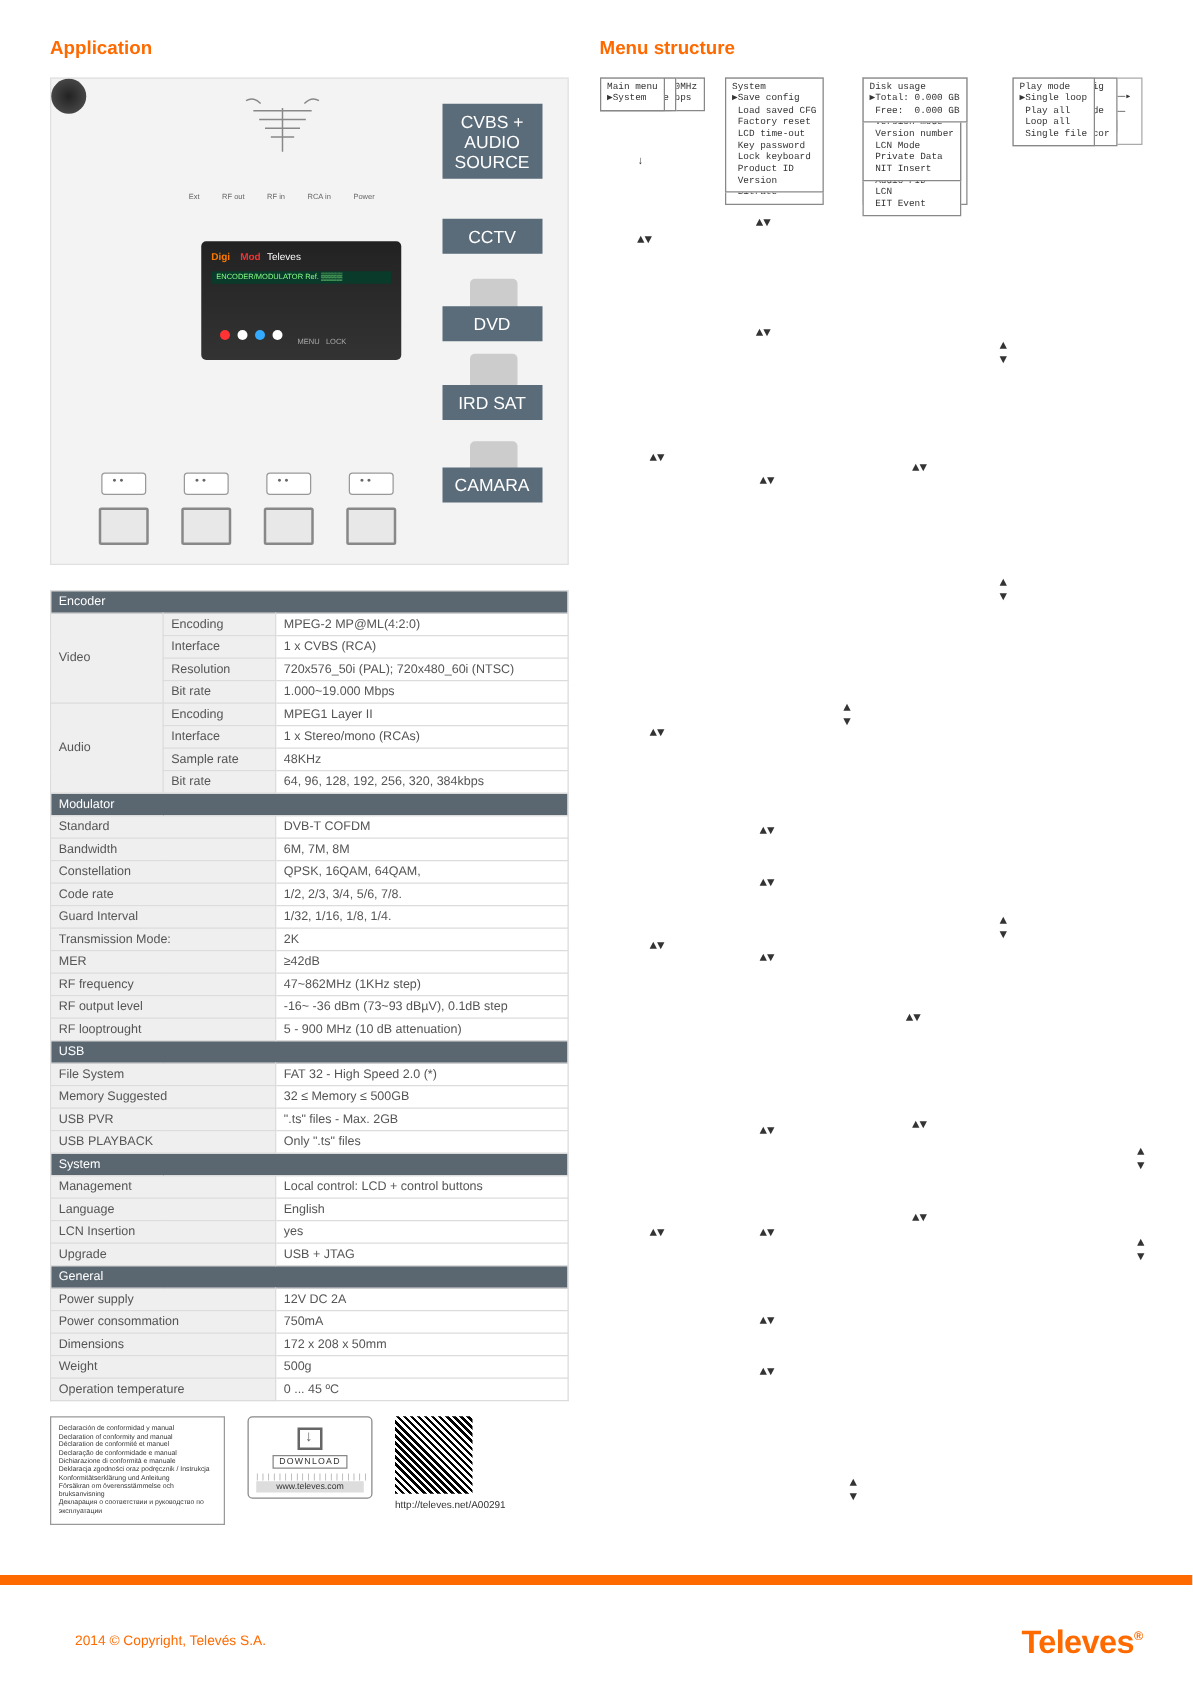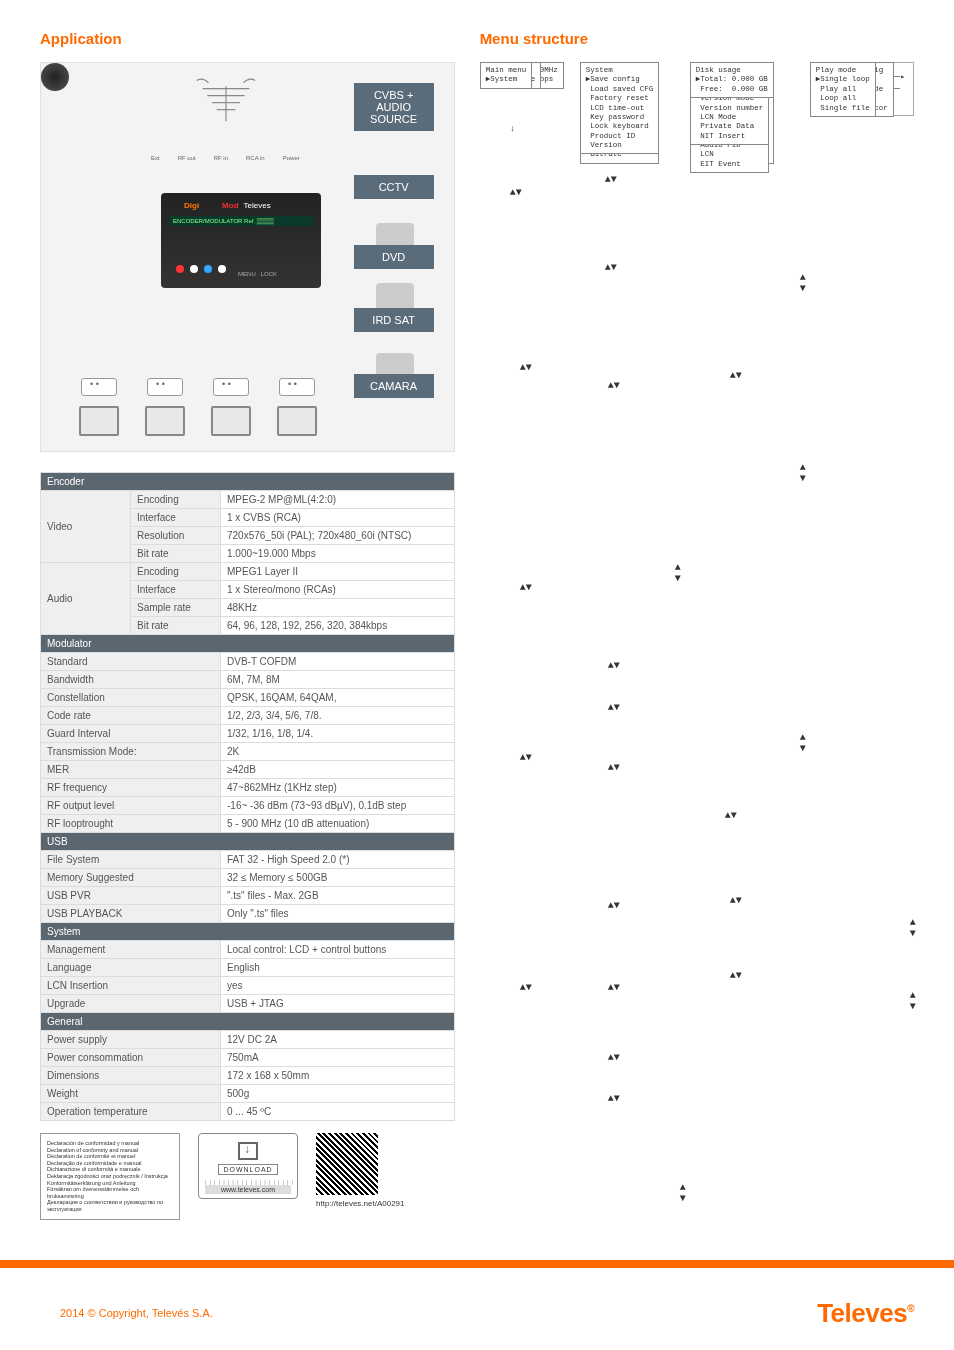--- a/index.html
+++ b/index.html
@@ -3,33 +3,33 @@
 <meta charset="utf-8">
 <style>
   * { box-sizing: border-box; margin: 0; padding: 0; }
   body { font-family: Arial, Helvetica, sans-serif; font-size: 11px; color: #333; background: #fff; width: 954px; }
   .page { padding: 30px 40px 0 40px; display: flex; gap: 25px; }
   .left { width: 420px; }
   .right { width: 440px; }
   h2.orange { color: #ff6a00; font-size: 15px; font-weight: 700; margin-bottom: 15px; }
 
   .app-fig { background: #f3f3f3; border: 1px solid #e0e0e0; height: 390px; position: relative; margin-bottom: 20px; }
-  .app-fig .src-label { position: absolute; right: 20px; background: #5a6b7a; color: #fff; font-size: 11px; padding: 6px 10px; text-align: center; width: 80px; }
+  .app-fig .src-label { position: absolute; right: 20px; background: #5a6b7a; color: #fff; font-size: 14px; padding: 6px 10px; text-align: center; width: 80px; }
   .app-fig .icon-box { position: absolute; right: 40px; width: 38px; height: 28px; background: #ccc; border-radius: 4px; }
   .app-fig .cvbs { top: 20px; }
   .app-fig .cctv { right: 45px; top: 70px; width: 28px; height: 28px; background: radial-gradient(circle,#222,#555); border-radius: 50%; }
   .app-fig .cctvlbl { top: 112px; }
   .app-fig .dvd { top: 160px; }
   .app-fig .dvdlbl { top: 182px; }
   .app-fig .ird { top: 220px; }
   .app-fig .irdlbl { top: 245px; }
   .app-fig .cam { top: 290px; }
   .app-fig .camlbl { top: 311px; margin-left: 40px; }
   .app-fig .encoder { position: absolute; left: 120px; top: 130px; width: 160px; height: 95px; background: linear-gradient(#222,#333); border-radius: 4px; }
-  .app-fig .encoder .brand { color: #ff7a00; font-size: 8px; font-weight: bold; margin: 8px 0 0 23px; display: inline-block; text-align: center; }
+  .app-fig .encoder .brand { color: #ff7a00; font-size: 8px; font-weight: bold; margin: 8px 0 0 8px; display: inline-block; text-align: center; }
   .app-fig .brand2 { color: #fff; font-size: 8px; margin-left: 2px; }
   .app-fig .dot { display: inline-block; width: 8px; height: 8px; border-radius: 50%; margin: 3px; }
   .app-fig .enc-bot { position: absolute; bottom: 10px; left: 12px; }
   .app-fig .antenna { position: absolute; left: 150px; top: 10px; width: 70px; height: 50px; }
   .app-fig .antenna svg { width:100%; height:100%; }
   .app-fig .port-labels { position: absolute; left: 110px; top: 92px; font-size: 6px; color: #666; display: flex; gap: 18px; }
   .app-fig .sockets { position: absolute; left: 40px; bottom: 55px; display: flex; gap: 30px; }
   .app-fig .sock { width: 36px; height: 18px; border: 1px solid #999; background: #fff; border-radius: 3px; position: relative; }
   .app-fig .sock::after { content:"•  •"; position:absolute; left:8px; top:0; font-size:9px; color:#666;}
   .app-fig .tv { width: 40px; height: 30px; border: 2px solid #888; background:#e8e8e8; border-radius: 2px; }
@@ -259,21 +259,21 @@
       <tr>
             <td class="k" colspan="2">Power supply</td>
             <td>12V DC 2A</td>
           </tr>
       <tr>
             <td class="k" colspan="2">Power consommation</td>
             <td>750mA</td>
           </tr>
       <tr>
             <td class="k" colspan="2">Dimensions</td>
-            <td>172 x 168 x 50mm</td>
+            <td>172 x 208 x 50mm</td>
           </tr>
       <tr>
             <td class="k" colspan="2">Weight</td>
             <td>500g</td>
           </tr>
       <tr>
             <td class="k" colspan="2">Operation temperature</td>
             <td>0 ... 45 ºC</td>
           </tr>
     </tbody>

